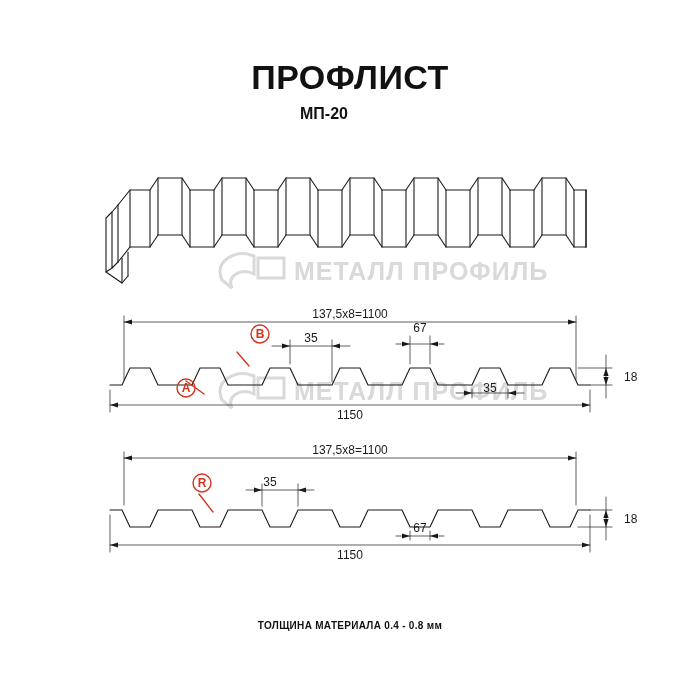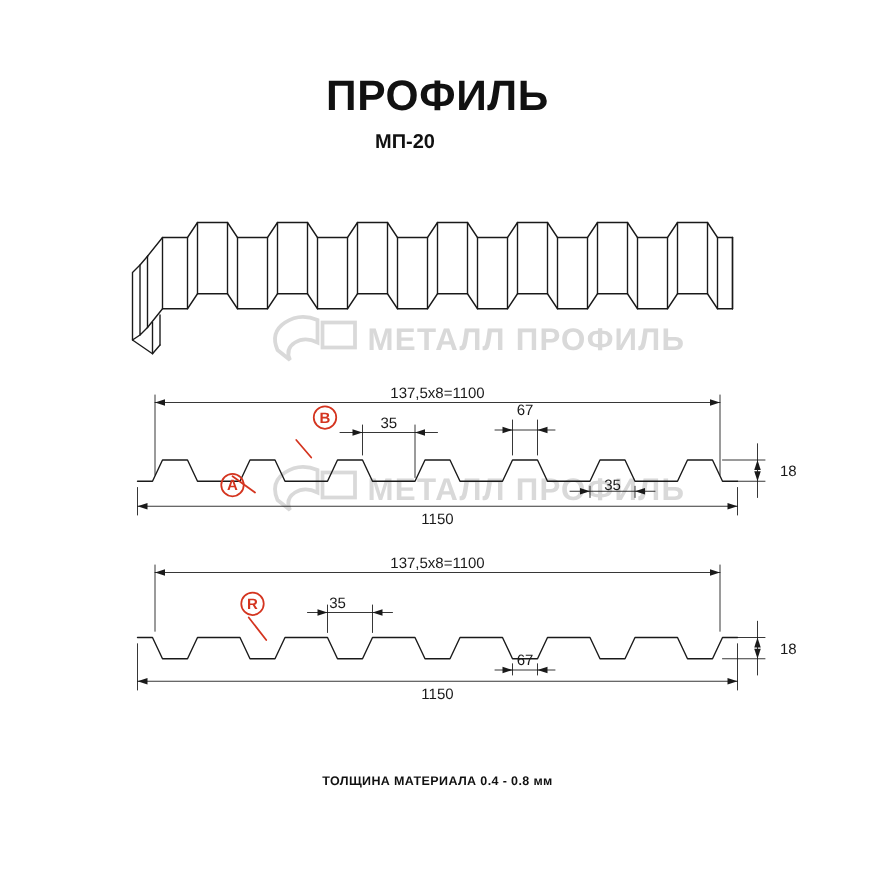--- a/index.html
+++ b/index.html
@@ -63,21 +63,21 @@
     color: #d9d9d9;
     letter-spacing: 1px;
     white-space: nowrap;
   }
 </style>
 </head>
 <body>
 
 <div class="page">
 
-  <div class="title">ПРОФИЛЬ</div>
+  <div class="title">ПРОФЛИСТ</div>
   <div class="subtitle">МП-20</div>
 
   <svg class="drawing" width="700" height="700" viewBox="0 0 700 700">
 
     <g fill="none" stroke="#1a1a1a" stroke-width="1.1" stroke-linejoin="round" stroke-linecap="round">
 
       <path d="M118,205
                L130,190 L150,190 L158,178 L182,178 L190,190 L214,190 L222,178 L246,178 L254,190 L278,190
                L286,178 L310,178 L318,190 L342,190 L350,178 L374,178 L382,190 L406,190 L414,178 L438,178
                L446,190 L470,190 L478,178 L502,178 L510,190 L534,190 L542,178 L566,178 L574,190 L586,190"></path>

